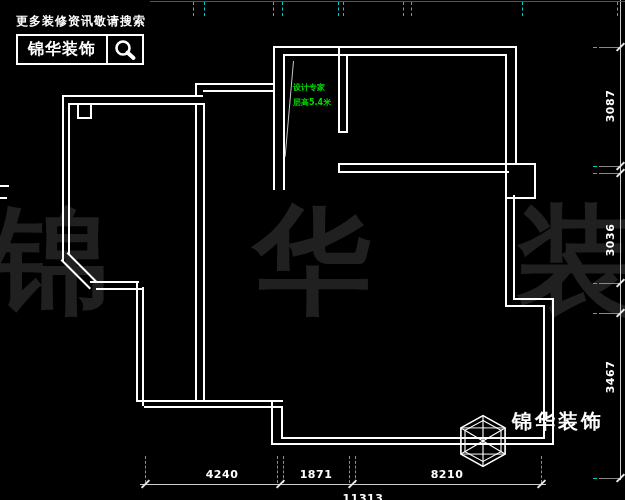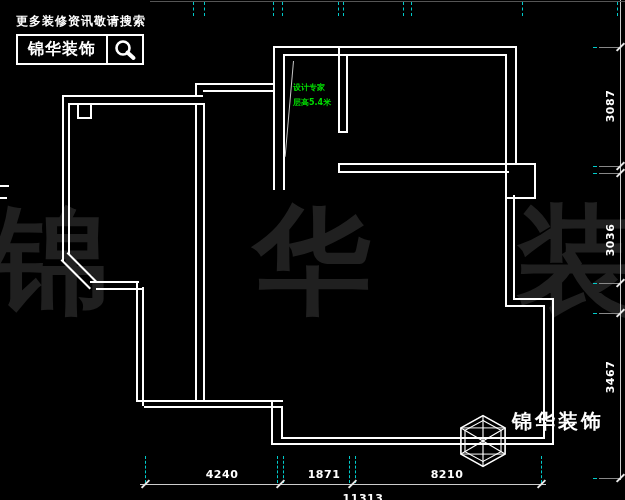--- a/index.html
+++ b/index.html
@@ -168,19 +168,19 @@
     <div class="ext-h" style="left: 599px; top: 478px; width: 20px;">
       <i></i>
     </div>
     <div class="tick" style="left: 615px; top: 46px;"></div>
     <div class="tick" style="left: 615px; top: 165px;"></div>
     <div class="tick" style="left: 615px; top: 172px;"></div>
     <div class="tick" style="left: 615px; top: 282px;"></div>
     <div class="tick" style="left: 615px; top: 312px;"></div>
     <div class="tick" style="left: 615px; top: 477px;"></div>
     <div class="dim-label" style="left: 222px; top: 468px;">4240</div>
-    <div class="dim-label" style="left: 324px; top: 468px;">1871</div>
+    <div class="dim-label" style="left: 316px; top: 468px;">1871</div>
     <div class="dim-label" style="left: 447px; top: 468px;">8210</div>
     <div class="dim-label" style="left: 363px; top: 492px;">11313</div>
     <div class="dim-label vertical" style="left: 610px; top: 106px;">3087</div>
     <div class="dim-label vertical" style="left: 610px; top: 240px;">3036</div>
     <div class="dim-label vertical" style="left: 610px; top: 377px;">3467</div>
   </div>
 
 </body></html>

